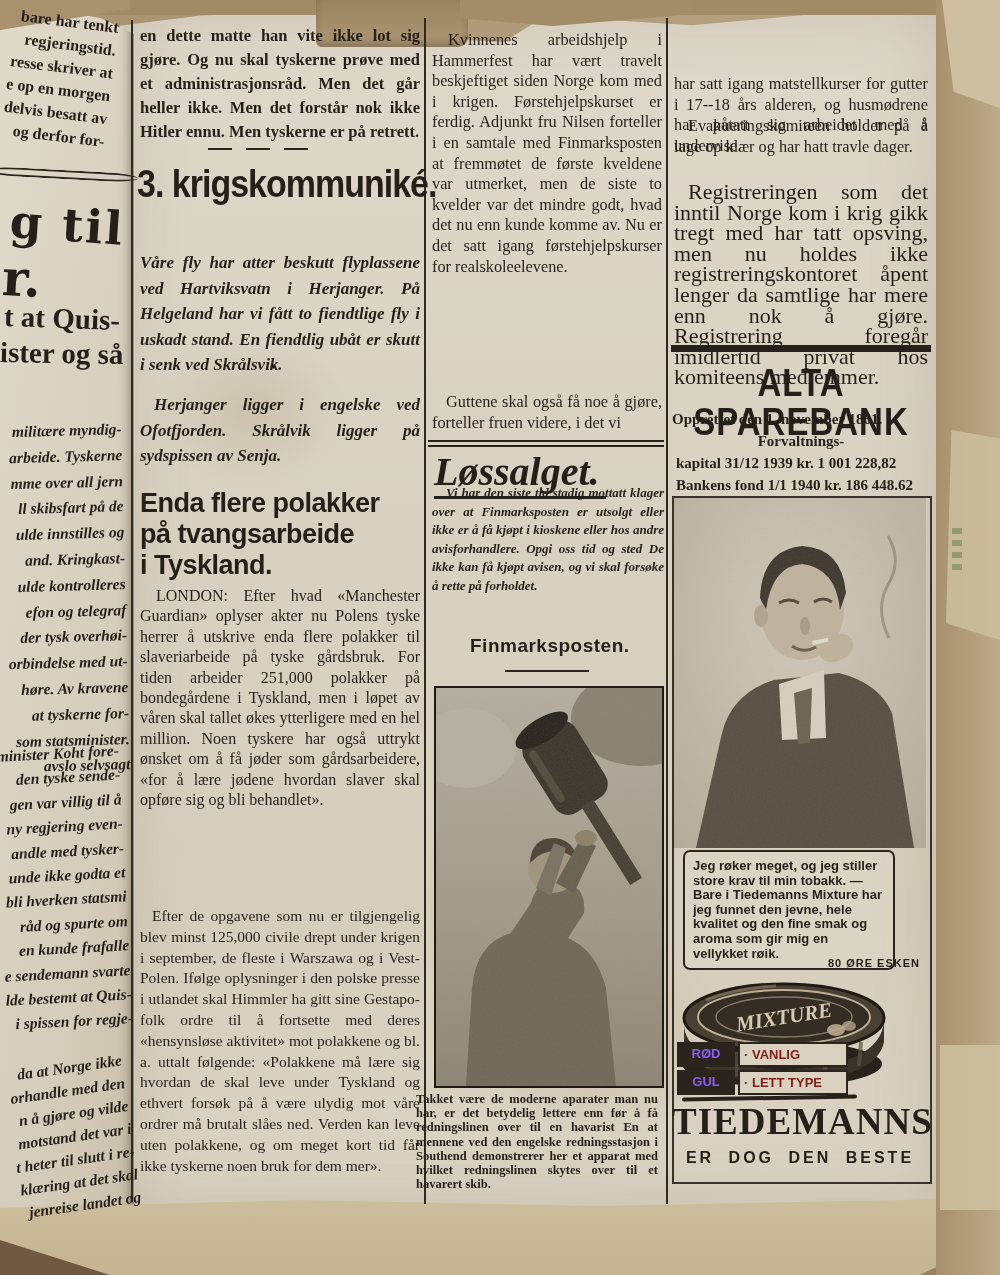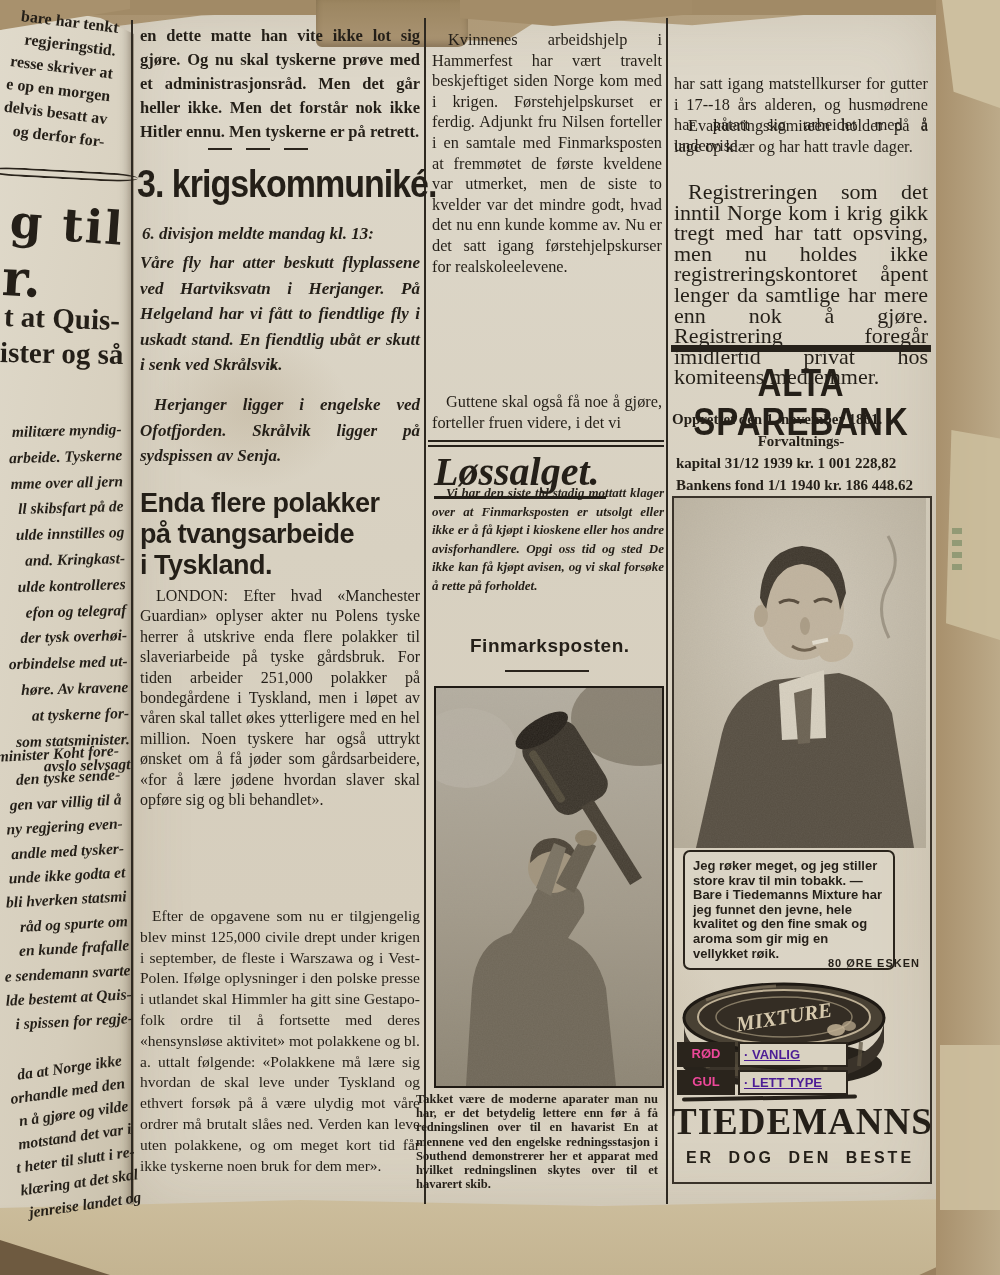--- a/index.html
+++ b/index.html
@@ -65,24 +65,24 @@
   .mini-div{height:2px;background:#2a241c;}
   .dbl-rule{border-top:2px solid #26211a;border-bottom:2px solid #26211a;height:3px;}
   .caption{font:700 12.5px/14.2px "Liberation Serif",serif;}
   .alta-title{font:700 33px/1 "Liberation Sans",sans-serif;letter-spacing:1px;transform:scaleY(1.2);transform-origin:center top;text-align:center;}
   .alta-line{font:700 15px/1 "Liberation Serif",serif;}
   .ad-box{border:2px solid #3a332a;}
   .bubble{border:2px solid #2a241c;border-radius:7px;background:rgba(222,216,203,.55);
     font:700 13px/14.6px "Liberation Sans",sans-serif;padding:7px 8px;text-align:left;}
   .price{font:700 11px/1 "Liberation Sans",sans-serif;letter-spacing:1px;}
   .lbl-grid{display:grid;grid-template-columns:58px 110px;gap:3px;}
-  .lbl-key{background:#2a241c;color:#ec4899;font:700 13px/1 "Liberation Sans",sans-serif;
+  .lbl-key{background:#2a241c;color:#8b5cf6;font:700 13px/1 "Liberation Sans",sans-serif;
     padding:4px 6px;text-align:center;border:1px solid #2a241c;}
-  .lbl-val{background:#d9d2c1;color:#4c1d95;font:700 13px/1 "Liberation Sans",sans-serif;
-    padding:4px 4px;border:2px solid #2a241c;white-space:nowrap;text-decoration:underline;}
+  .lbl-val{background:#d9d2c1;color:#7f1d1d;font:700 13px/1 "Liberation Sans",sans-serif;
+    padding:4px 4px;border:2px solid #2a241c;white-space:nowrap;}
   .brand{font:700 37px/1 "Liberation Serif",serif;letter-spacing:1px;transform:scaleY(1.05);text-align:center;}
   .brand-bar{height:4px;background:#26211a;border-radius:2px;transform:rotate(-1deg);}
   .slogan{font:700 16px/1 "Liberation Sans",sans-serif;letter-spacing:3px;word-spacing:7px;text-align:center;}
   .photo-frame{border:2px solid #1f1a14;}
 </style>
 </head>
 <body>
 
 <div class="canvas">
 
@@ -148,21 +148,20 @@
 orhandle med den
 n å gjøre og vilde
 motstand det var i
 t heter til slutt i re-
 klæring at det skal
 jenreise landet og</div>
 
   <div class="t just bold" style="left:140px;top:24px;width:280px;font-size:16.5px;line-height:24px;">en dette matte han vite ikke lot sig gjøre. Og nu skal tyskerne prøve med et administrasjonsråd. Men det går heller ikke. Men det forstår nok ikke Hitler ennu. Men tyskerne er på retrett.</div>
   <div class="abs dash-div" style="left:208px;top:148px;width:112px;"></div>
   <div class="t kk-head" style="left:137px;top:165px;">3. krigskommuniké.</div>
-  <div class="t it bold" style="left:142px;top:224px;width:278px;font-size:17px;">6. divisjon meldte mandag kl. 13:</div>
   <div class="t it just" style="left:140px;top:250px;width:280px;font-size:17px;line-height:25.5px;font-weight:700;">Våre fly har atter beskutt flyplassene ved Hartviksvatn i Herjanger. På Helgeland har vi fått to fiendtlige fly i uskadt stand.  En fiendtlig ubåt er skutt i senk ved Skrålsvik.</div>
   <div class="t" style="left:270px;top:358px;font-size:16px;font-weight:700;">•</div>
   <div class="t it just" style="left:140px;top:392px;width:280px;font-size:17px;line-height:25.5px;font-weight:700;text-indent:14px;">Herjanger ligger i engelske ved Ofotfjorden.  Skrålvik ligger på sydspissen av Senja.</div>
   <div class="t pol-head pre" style="left:140px;top:488px;">Enda flere polakker
 på tvangsarbeide
 i Tyskland.</div>
   <div class="t just body16" style="left:140px;top:586px;width:280px;text-indent:16px;">LONDON:  Efter hvad «Manchester Guardian» oplyser akter nu Polens tyske herrer å utskrive enda flere polakker til slaveriarbeide på tyske gårdsbruk.  For tiden arbeider 251,000 polakker på bondegårdene i Tyskland, men i løpet av våren skal tallet økes ytterligere med en hel million.  Noen tyskere har også uttrykt ønsket om å få jøder som gårdsarbeidere, «for å lære jødene hvordan slaver skal opføre sig og bli behandlet».</div>
   <div class="t just" style="left:140px;top:906px;width:280px;font-size:15.5px;line-height:20.8px;text-indent:12px;">Efter de opgavene som nu er tilgjengelig blev minst 125,000 civile drept under krigen i september, de fleste i Warszawa og i Vest-Polen.  Ifølge oplysninger i den polske presse i utlandet skal Himmler ha gitt sine Gestapo-folk ordre til å fortsette med deres «hensynsløse aktivitet» mot polakkene og bl. a. uttalt følgende:  «Polakkene må lære sig hvordan de skal leve under Tyskland og ethvert forsøk på å være ulydig mot våre ordrer må brutalt slåes ned. Verden kan leve uten polakkene, og om meget kort tid får ikke tyskerne noen bruk for dem mer».</div>
 
   <div class="t just" style="left:432px;top:30px;width:230px;font-size:16.3px;line-height:20.6px;text-indent:16px;">Kvinnenes arbeidshjelp i Hammerfest har vært travelt beskjeftiget siden Norge kom med i krigen. Førstehjelpskurset er ferdig.  Adjunkt fru Nilsen forteller i en samtale med Finmarksposten at fremmøtet de første kveldene var utmerket, men de siste to kvelder var det mindre godt, hvad det nu enn kunde komme av.  Nu er det satt igang førstehjelpskurser for realskoleelevene.</div>

